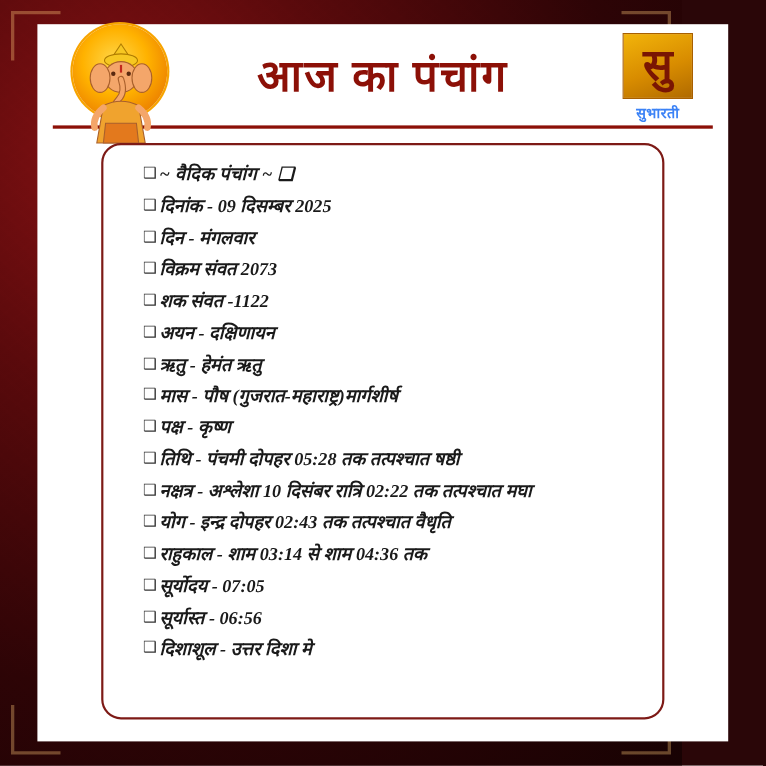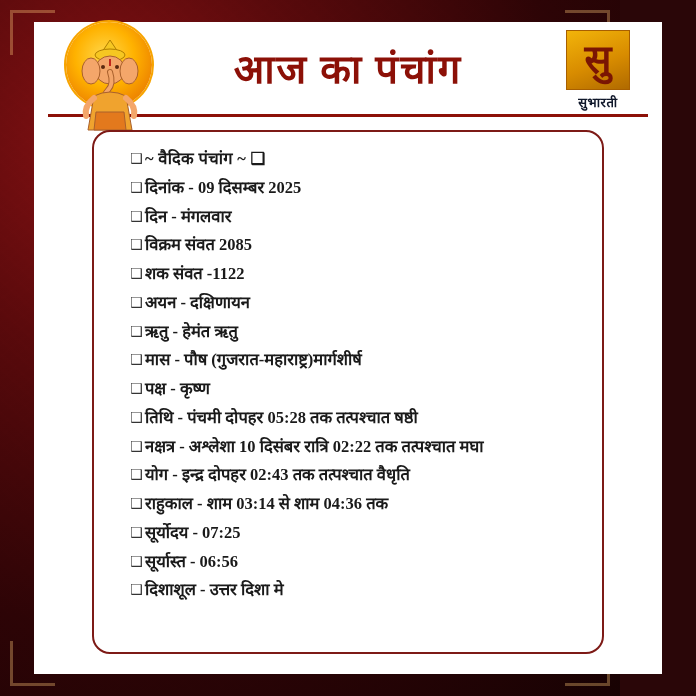--- a/index.html
+++ b/index.html
@@ -122,21 +122,21 @@
     font-family: "Liberation Serif", serif;
     font-size: 40px;
     line-height: 58px;
     font-weight: bold;
   }
   .logo-text {
     margin-top: 3px;
     font-family: "Liberation Serif", serif;
     font-size: 13px;
     font-weight: bold;
-    color: #0f172a;
+    color: #3b82f6;
     letter-spacing: .5px;
   }
 
   
   .hr {
     height: 3px;
     background: #8c1007;
     margin: 0 14px 0 14px;
   }
 
@@ -172,21 +172,21 @@
   }
   .bullet {
     display: inline-block;
     width: 15px;
     flex: 0 0 15px;
     color: #333;
     font-family: "DejaVu Sans", sans-serif;
     font-size: 14px;
     line-height: 1.5;
   }
-  .row .txt { flex: 1 1 auto; }
+  .row .txt { flex: 1 1 auto; font-style: italic; }
   .row.first .txt { letter-spacing: .3px; }
 
   
   .corner {
     position: absolute;
     width: 42px;
     height: 42px;
     border: 3px solid rgba(255,200,120,0.35);
   }
   .c-tl { left: 10px;  top: 10px;  border-right: none; border-bottom: none; }
@@ -260,21 +260,21 @@
       <div class="row">
         <span class="bullet">❑</span>
         <span class="txt">दिनांक - 09 दिसम्बर 2025</span>
       </div>
       <div class="row">
         <span class="bullet">❑</span>
         <span class="txt">दिन - मंगलवार</span>
       </div>
       <div class="row">
         <span class="bullet">❑</span>
-        <span class="txt">विक्रम संवत 2085</span>
+        <span class="txt">विक्रम संवत 2073</span>
       </div>
       <div class="row">
         <span class="bullet">❑</span>
         <span class="txt">शक संवत -1122</span>
       </div>
       <div class="row">
         <span class="bullet">❑</span>
         <span class="txt">अयन - दक्षिणायन</span>
       </div>
       <div class="row">
@@ -300,21 +300,21 @@
       <div class="row">
         <span class="bullet">❑</span>
         <span class="txt">योग - इन्द्र दोपहर 02:43 तक तत्पश्चात वैधृति</span>
       </div>
       <div class="row">
         <span class="bullet">❑</span>
         <span class="txt">राहुकाल - शाम 03:14 से शाम 04:36 तक</span>
       </div>
       <div class="row">
         <span class="bullet">❑</span>
-        <span class="txt">सूर्योदय - 07:25</span>
+        <span class="txt">सूर्योदय - 07:05</span>
       </div>
       <div class="row">
         <span class="bullet">❑</span>
         <span class="txt">सूर्यास्त -  06:56</span>
       </div>
       <div class="row">
         <span class="bullet">❑</span>
         <span class="txt">दिशाशूल - उत्तर दिशा मे</span>
       </div>
     </div>

